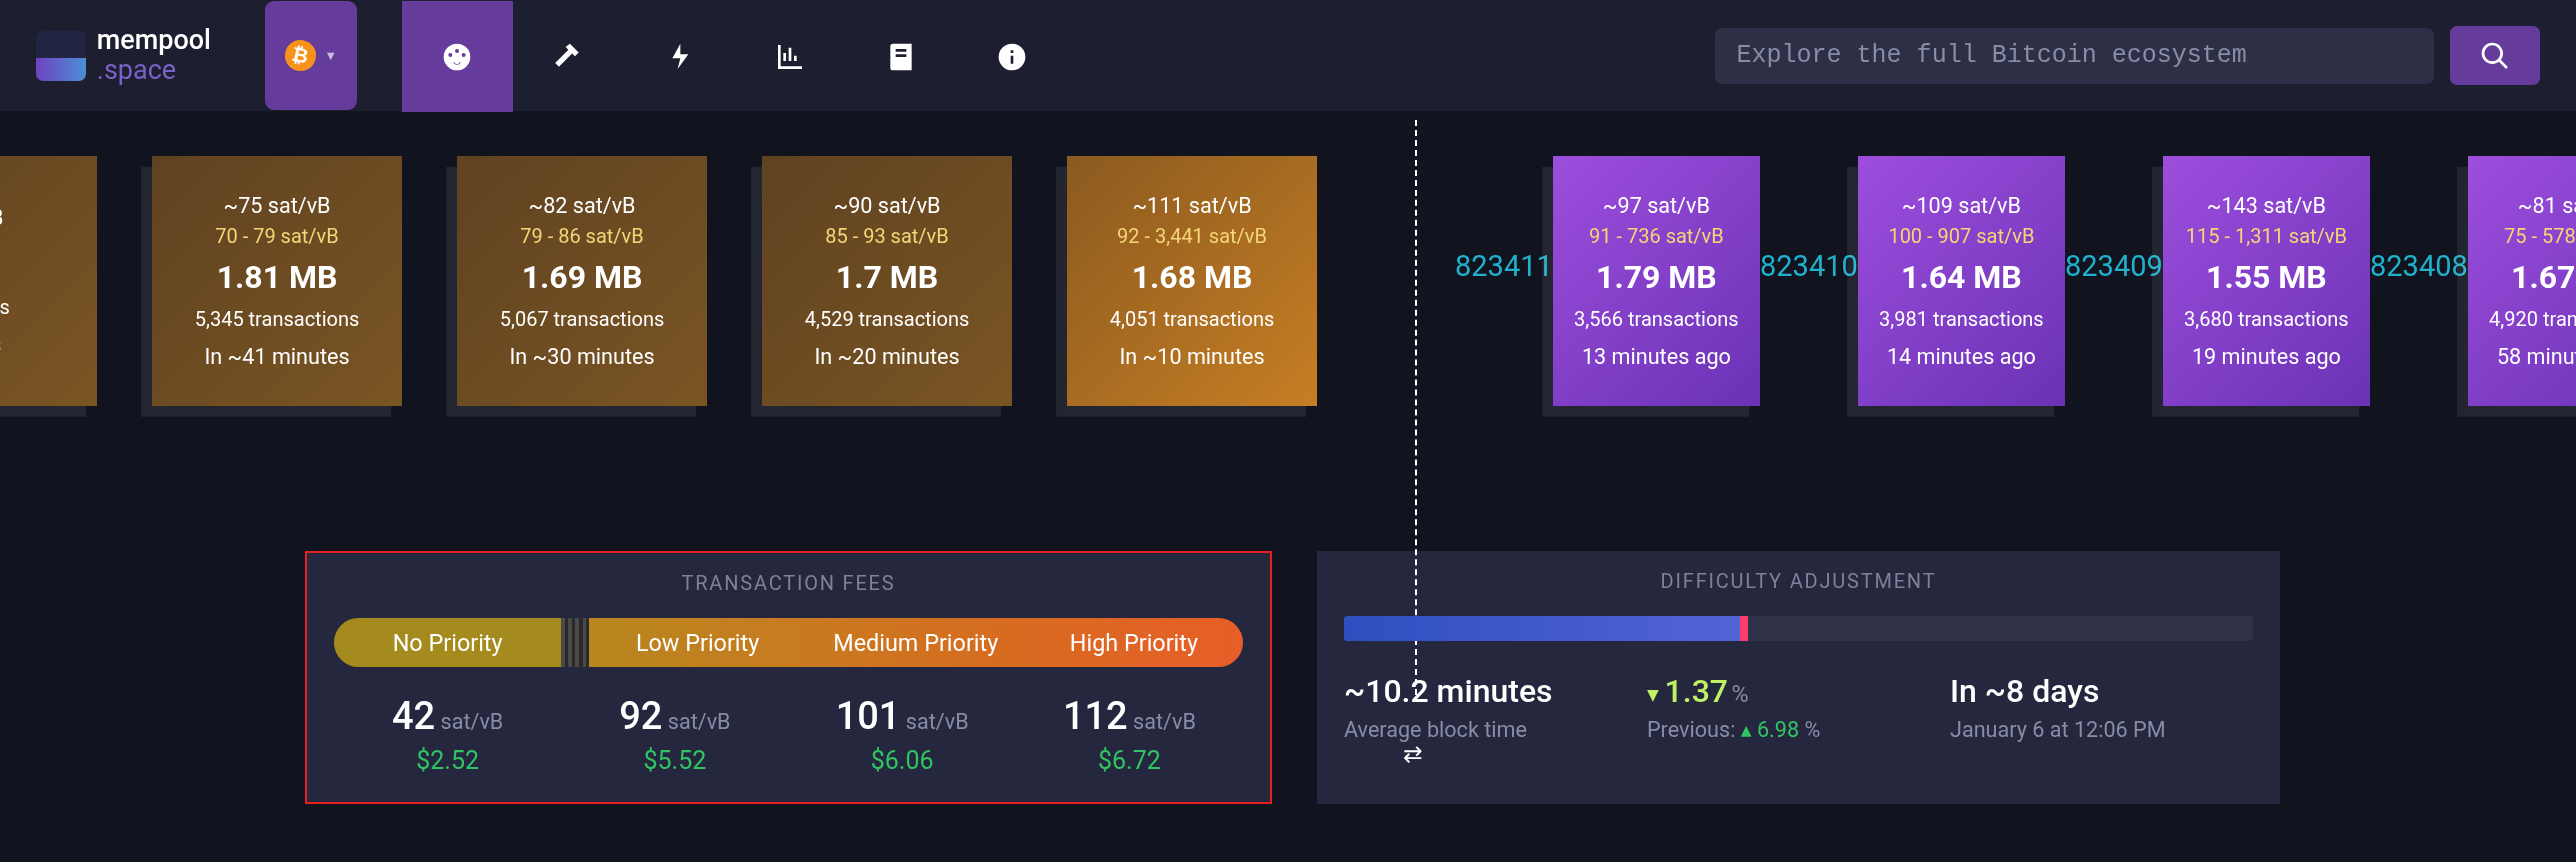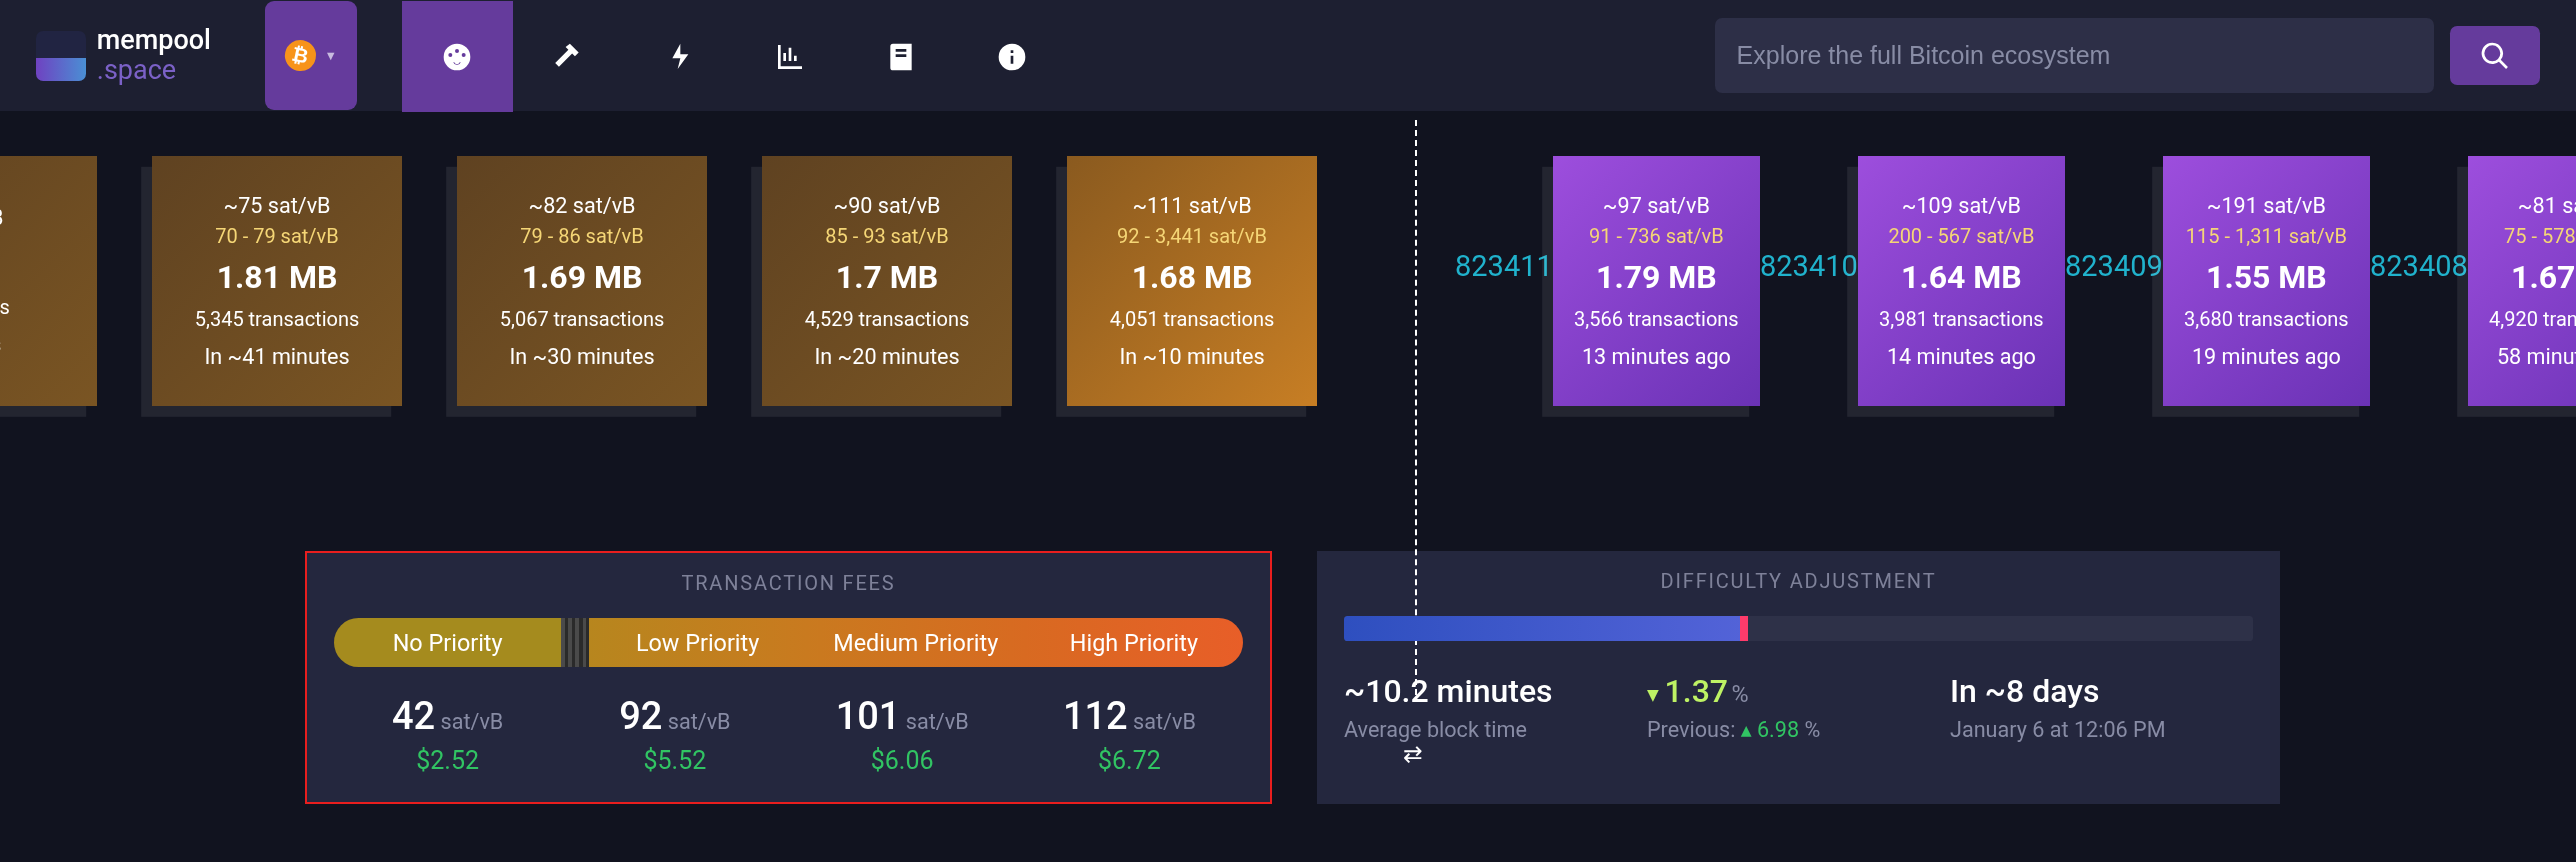--- a/index.html
+++ b/index.html
@@ -63,26 +63,27 @@
 .nav-items { display: flex; align-items: stretch; height: 100%; }
 .nav-item {
   width: 111px; height: 111px;
   display: flex; align-items: center; justify-content: center;
   color: #fff; font-size: 30.5px;
   cursor: pointer;
 }
 .nav-item.active { background: #653b9c; }
 .search-wrap { margin-left: auto; display: flex; align-items: center; gap: 16px; }
 .search-input {
-  width: 719px; height: 75px;
+  width: 719px; height: 56px;
   background: #2d2f47;
   border: none; outline: none;
   color: #fff; font-size: 25px;
   padding: 0 21.6px;
   border-radius: 7.2px;
+  font-family: Liberation Mono, monospace;
 }
 .search-input::placeholder { color: #888ca5; }
 .search-btn {
   width: 90px; height: 59px;
   background: #653b9c;
   border: none; border-radius: 7.2px;
   display: flex; align-items: center; justify-content: center;
   color: #fff; font-size: 27px;
   cursor: pointer;
 }
@@ -308,30 +309,30 @@
         <div class="b-range">91 - 736 sat/vB</div>
         <div class="b-size">1.79 MB</div>
         <div class="b-tx">3,566 transactions</div>
         <div class="b-time">13 minutes ago</div>
       </div>
     </div>
     <div class="block-wrap">
       <div class="block-num">823410</div>
       <div class="block mined">
         <div class="b-rate">~109 sat/vB</div>
-        <div class="b-range">200 - 567 sat/vB</div>
+        <div class="b-range">100 - 907 sat/vB</div>
         <div class="b-size">1.64 MB</div>
         <div class="b-tx">3,981 transactions</div>
         <div class="b-time">14 minutes ago</div>
       </div>
     </div>
     <div class="block-wrap">
       <div class="block-num">823409</div>
       <div class="block mined">
-        <div class="b-rate">~191 sat/vB</div>
+        <div class="b-rate">~143 sat/vB</div>
         <div class="b-range">115 - 1,311 sat/vB</div>
         <div class="b-size">1.55 MB</div>
         <div class="b-tx">3,680 transactions</div>
         <div class="b-time">19 minutes ago</div>
       </div>
     </div>
     <div class="block-wrap">
       <div class="block-num">823408</div>
       <div class="block mined">
         <div class="b-rate">~81 sat/vB</div>

